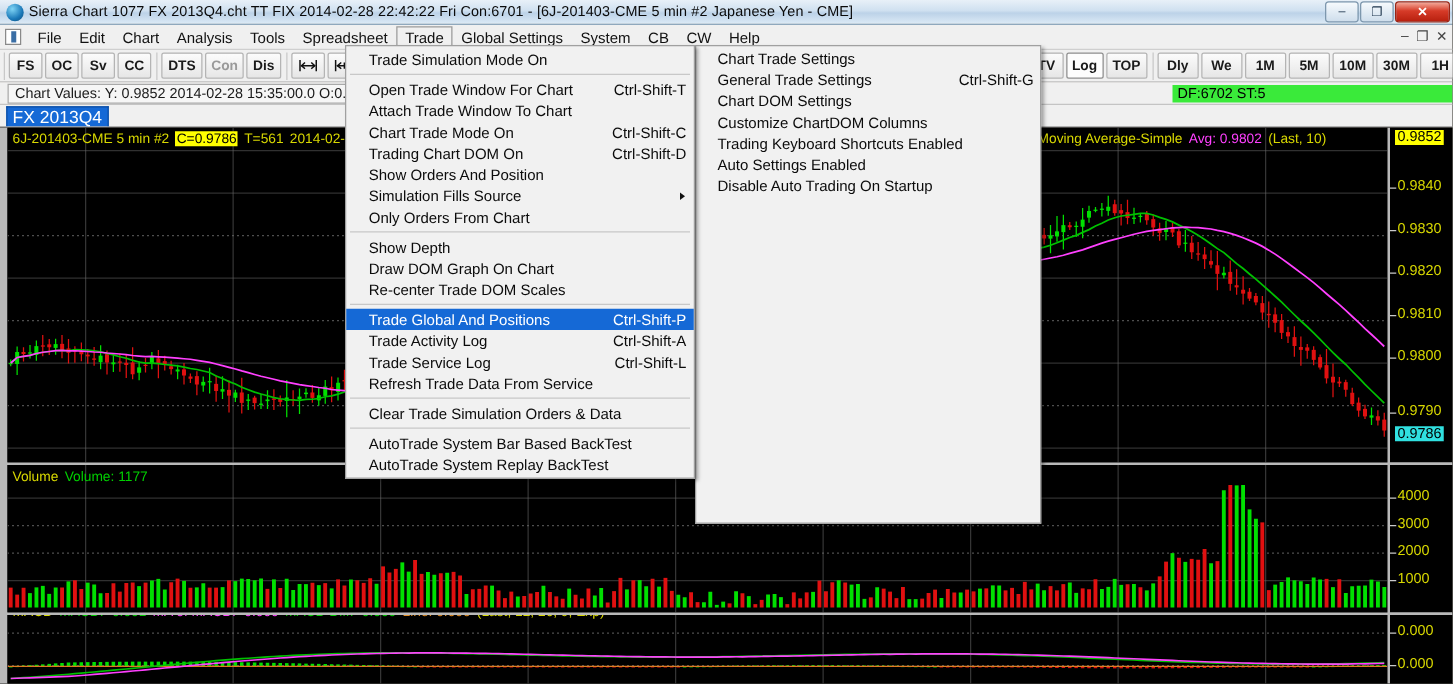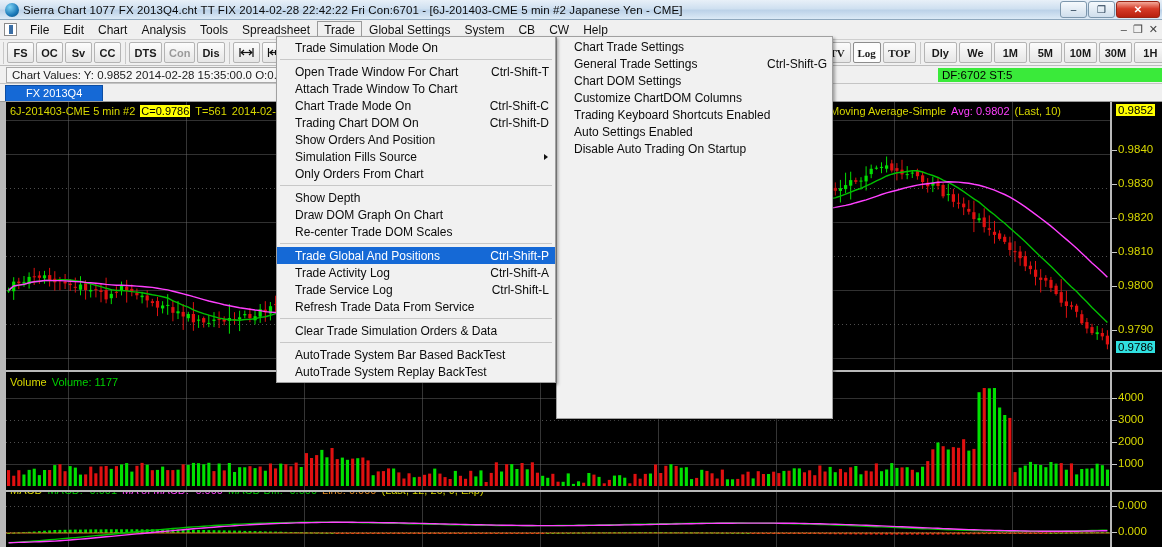--- a/index.html
+++ b/index.html
@@ -85,22 +85,22 @@
     background:#3aea3a; color:#000; font-size:11.5px; padding-left:4px;
     line-height:14px; white-space:nowrap;
   }
 
   
   #tabstrip{
     position:absolute;left:0;top:84px;width:1162px;height:18px;
     background:#f0f0f0;border-bottom:1px solid #9a9a9a;display:flex;align-items:flex-end;
   }
   #tabstrip .tab{
-    margin-left:5px;height:16px;padding:1px 20px;background:#1569d6;color:#fff;
-    font-size:11px;border:1px solid #0d4ea3;border-bottom:none;line-height:13px;
+    margin-left:5px;height:16px;padding:1px 4px;background:#1569d6;color:#fff;
+    font-size:14px;border:1px solid #0d4ea3;border-bottom:none;line-height:13px;
     white-space:nowrap;cursor:default;
   }
 
   
   #chartwrap{
     position:absolute;left:0;top:102px;width:1162px;height:445px;background:#000;
     overflow:hidden;
   }
   #chartwrap .leftgut{ position:absolute;left:0;top:0;width:6px;height:445px;background:#b9b9b9;}
   .pane{ position:absolute; left:6px; background:#000; overflow:hidden; }
@@ -216,21 +216,21 @@
           <g stroke="#111" stroke-width="1.2" fill="none">
         <path d="M1.5 1 V10 M15.5 1 V10"></path>
             <path d="M2.5 5.5 H14.5"></path>
             <path d="M6 3 L3 5.5 L6 8"></path>
             <path d="M11 3 L14 5.5 L11 8"></path>
             <path d="M8.5 3 L8.5 8"></path>
       </g>
         </svg>
     </div>
   </div>
-  <div class="tgroup" style="margin-left:530px;font-family:Liberation Serif, serif;">
+  <div class="tgroup" style="margin-left:530px;">
     <div class="tbtn">TV</div>
     <div class="tbtn sel">Log</div>
     <div class="tbtn wide">TOP</div>
   </div>
   <div class="tgroup">
     <div class="tbtn wide">Dly</div>
     <div class="tbtn wide">We</div>
     <div class="tbtn wide">1M</div>
     <div class="tbtn wide">5M</div>
     <div class="tbtn wide">10M</div>

